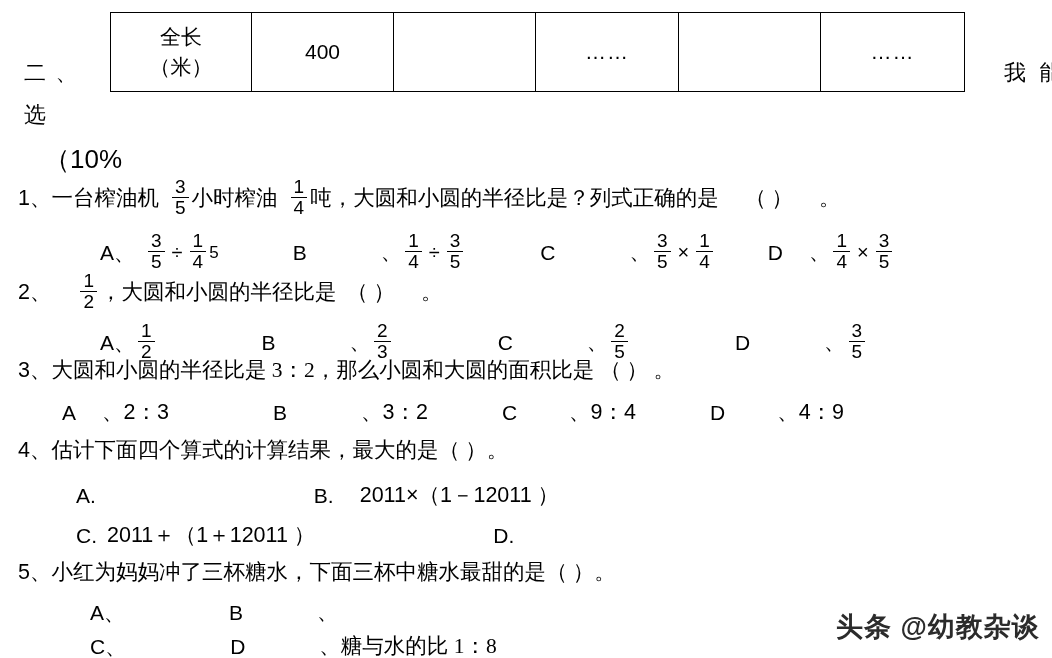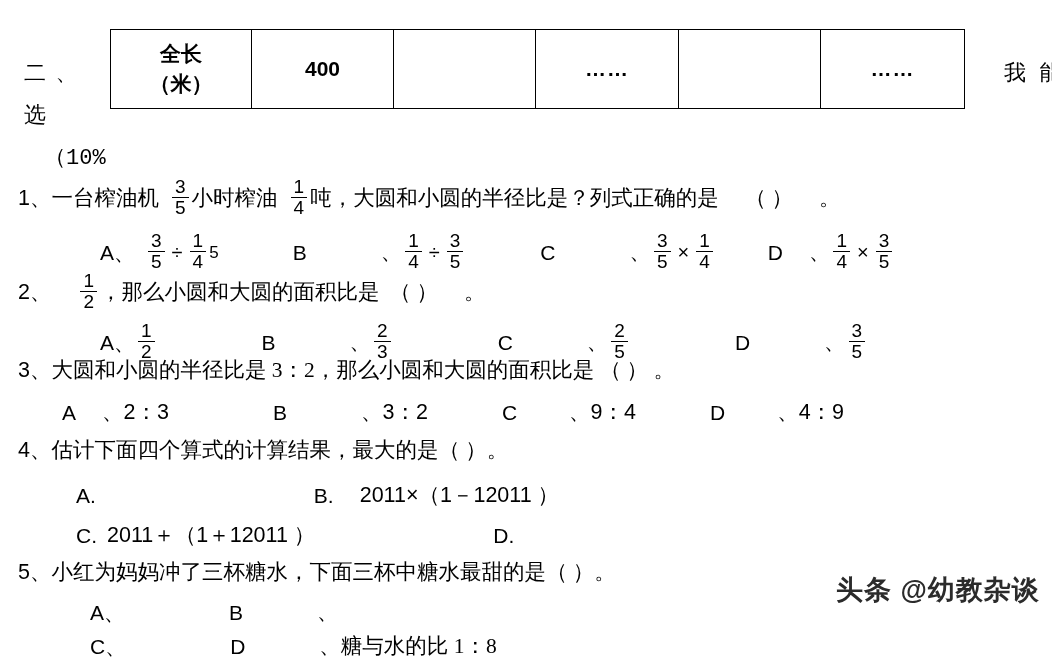--- a/index.html
+++ b/index.html
@@ -20,23 +20,22 @@
     position: absolute;
     left: 0; top: 0;
     width: 1052px;
     height: 658px;
   }
 
   
   .tbl-wrap {
     position: absolute;
     left: 110px;
-    top: 29px;
+    top: 12px;
     width: 848px;
-    font-weight: bold;
   }
   table.topgrid {
     border-collapse: collapse;
     width: 848px;
     table-layout: fixed;
   }
   table.topgrid td {
     border: 1.4px solid #000;
     height: 78px;
     text-align: center;
@@ -79,23 +78,23 @@
     left: 1004px;
     top: 58px;
     font-size: 22px;
     letter-spacing: 4px;
     white-space: nowrap;
   }
   .sec-score {
     position: absolute;
     left: 44px;
     top: 142px;
-    font-size: 22px;
-    white-space: nowrap;
-    font-family: Liberation Mono, monospace;
+    font-size: 26px;
+    white-space: nowrap;
+    font-family: Liberation Sans, sans-serif;
   }
 
   
   .q {
     position: absolute;
     white-space: nowrap;
     font-size: 21.5px;
     line-height: 1;
   }
   .q-stem { left: 18px; }
@@ -142,21 +141,21 @@
   }
   .optlbl {
     font-family: "Liberation Sans", "DejaVu Sans", sans-serif;
     font-size: 21px;
   }
 
   
   .watermark {
     position: absolute;
     left: 836px;
-    top: 572px;
+    top: 609px;
     font-size: 27px;
     font-weight: bold;
     color: #2b2b2b;
     font-family: "Liberation Sans", "DejaVu Sans", sans-serif;
     letter-spacing: 1px;
     text-shadow: 1px 1px 0 rgba(255,255,255,0.9);
     white-space: nowrap;
   }
 </style>
 </head>
@@ -265,21 +264,21 @@
     </span>
   </div>
 
   <div class="q q-stem row" style="top:272px;">
     <span class="lat">2、</span>
     <span class="sp-m"></span>
     <span class="frac">
       <span class="num">1</span>
       <span class="den">2</span>
     </span>
-    <span>，那么小圆和大圆的面积比是</span>
+    <span>，大圆和小圆的半径比是</span>
     <span class="sp-s"></span>
     <span>（   ）</span>
     <span class="sp-m"></span>
     <span>。</span>
   </div>
 
   <div class="q q-opts row" style="top:322px; left:100px;">
     <span class="optlbl">A、</span>
     <span class="frac">
       <span class="num">1</span>

